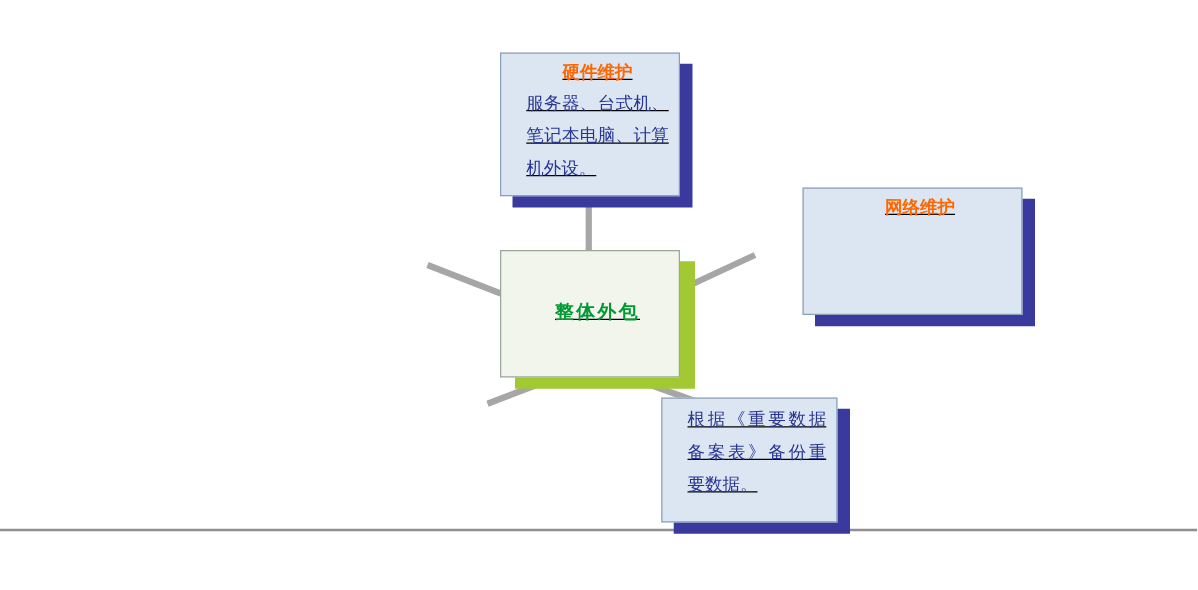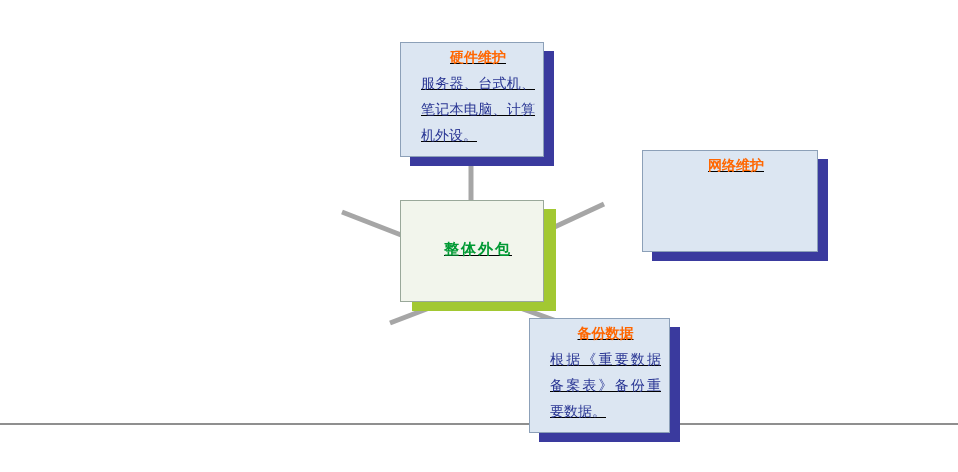--- a/index.html
+++ b/index.html
@@ -98,21 +98,20 @@
     <div class="body">服务器、台式机、笔记本电脑、计算机外设。</div>
   </div>
 
 
   <div class="node node-network">
     <div class="title">网络维护</div>
   </div>
 
 
   <div class="node node-backup">
-    <div class="title">备份数据</div>
     <div class="body">根据《重要数据备案表》备份重要数据。</div>
   </div>
 
   <div class="node node-center">
     <div class="center-line">整体外包</div>
   </div>
 
 </div>
 
 </body></html>

